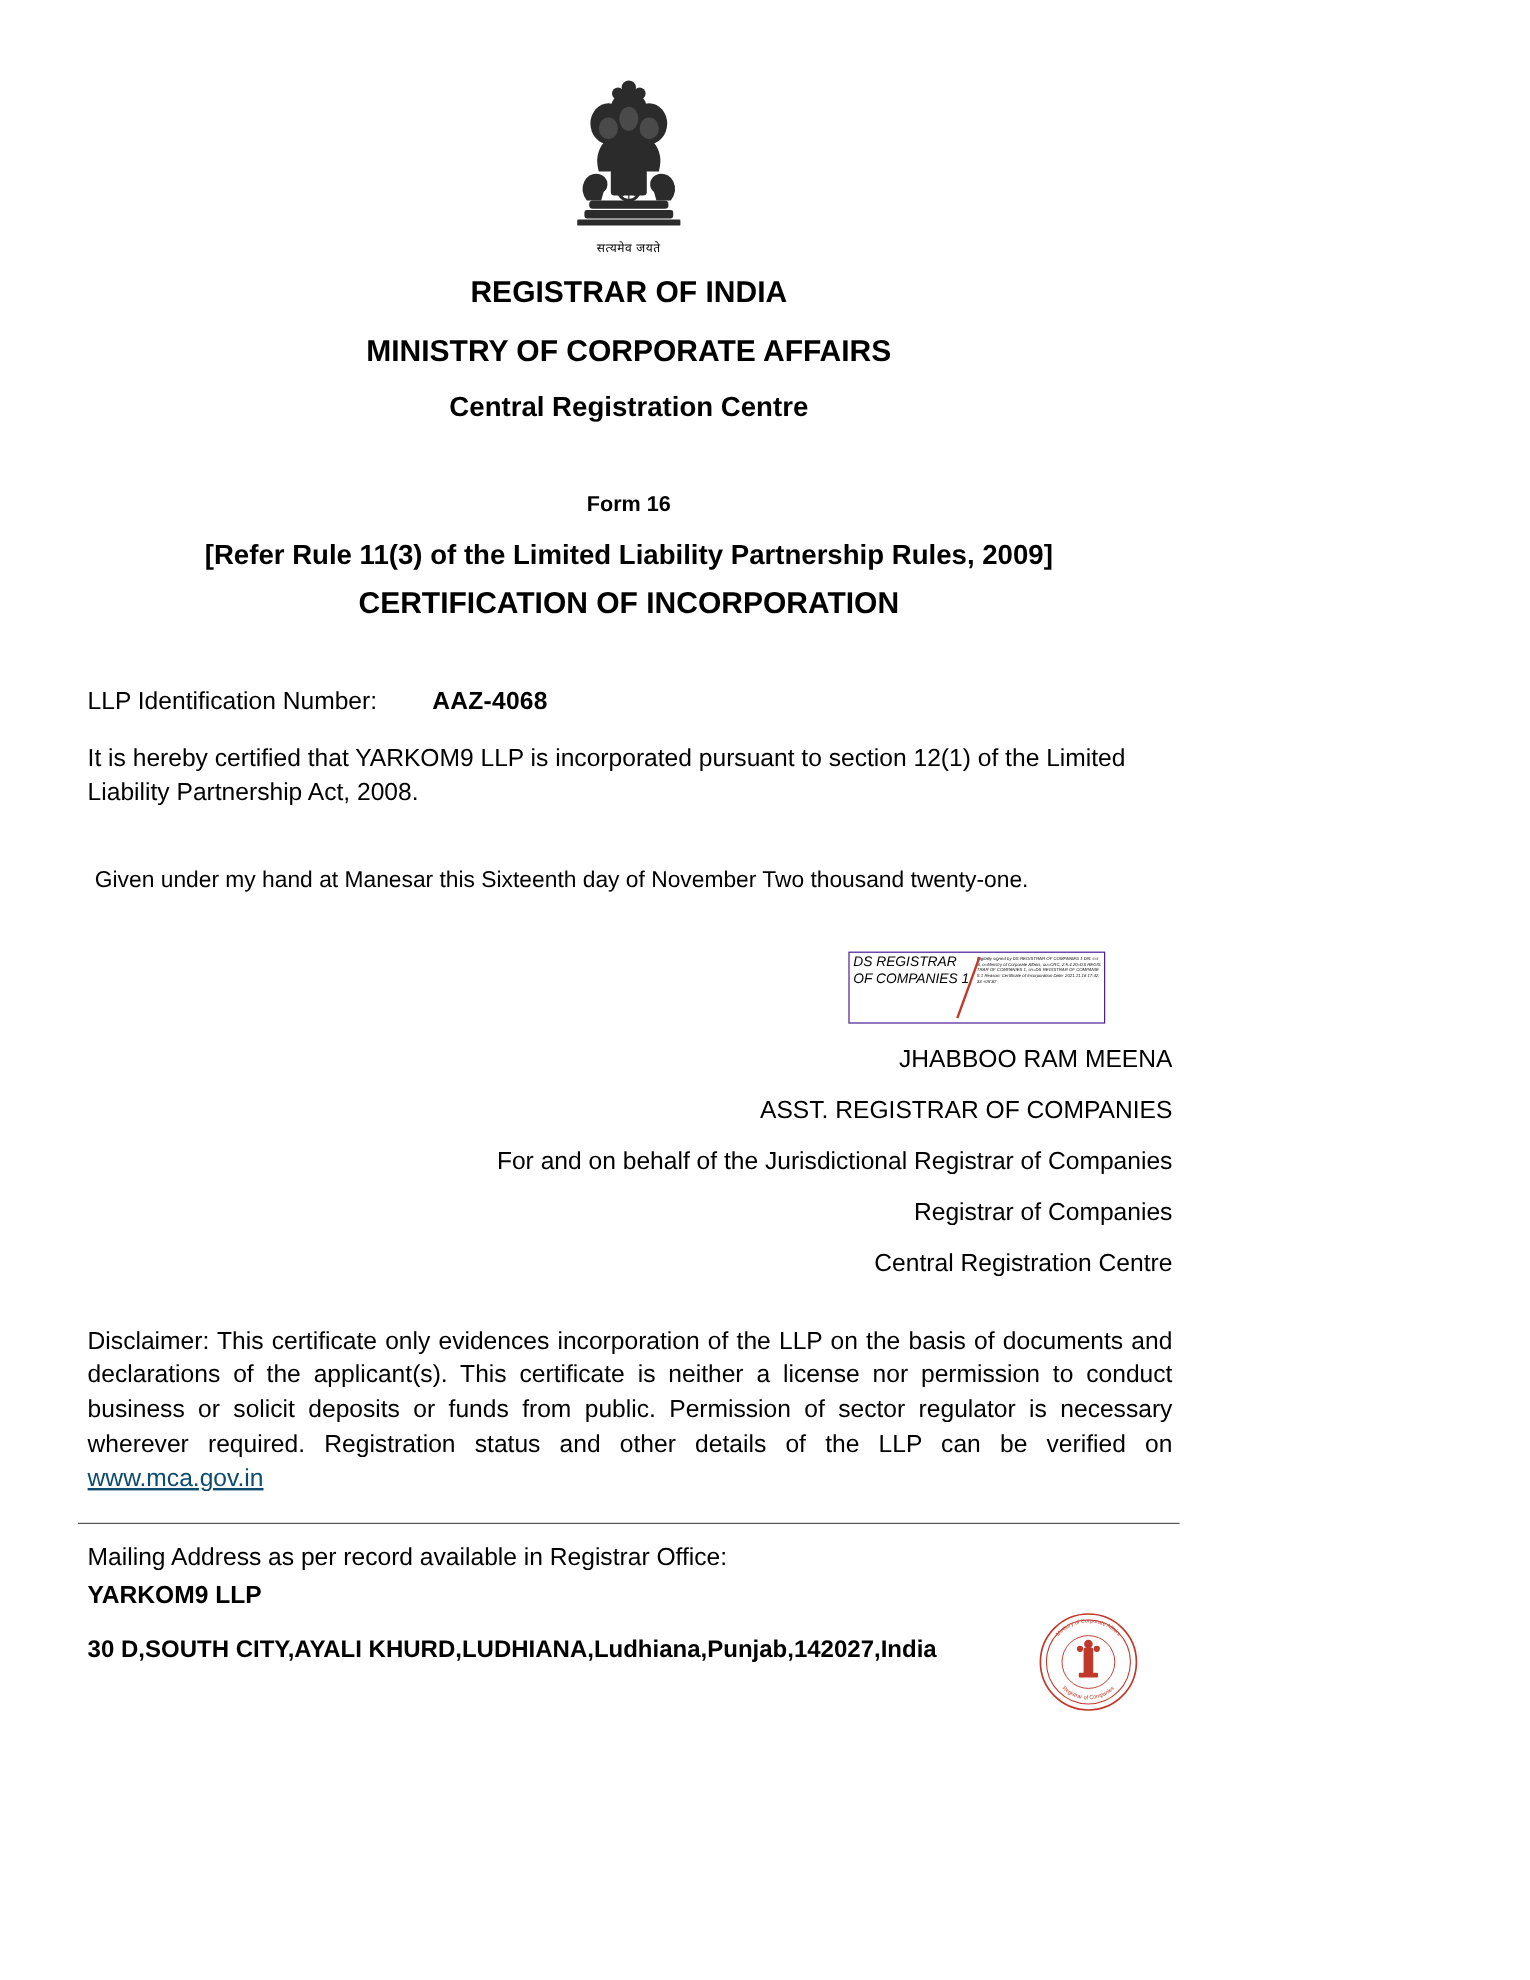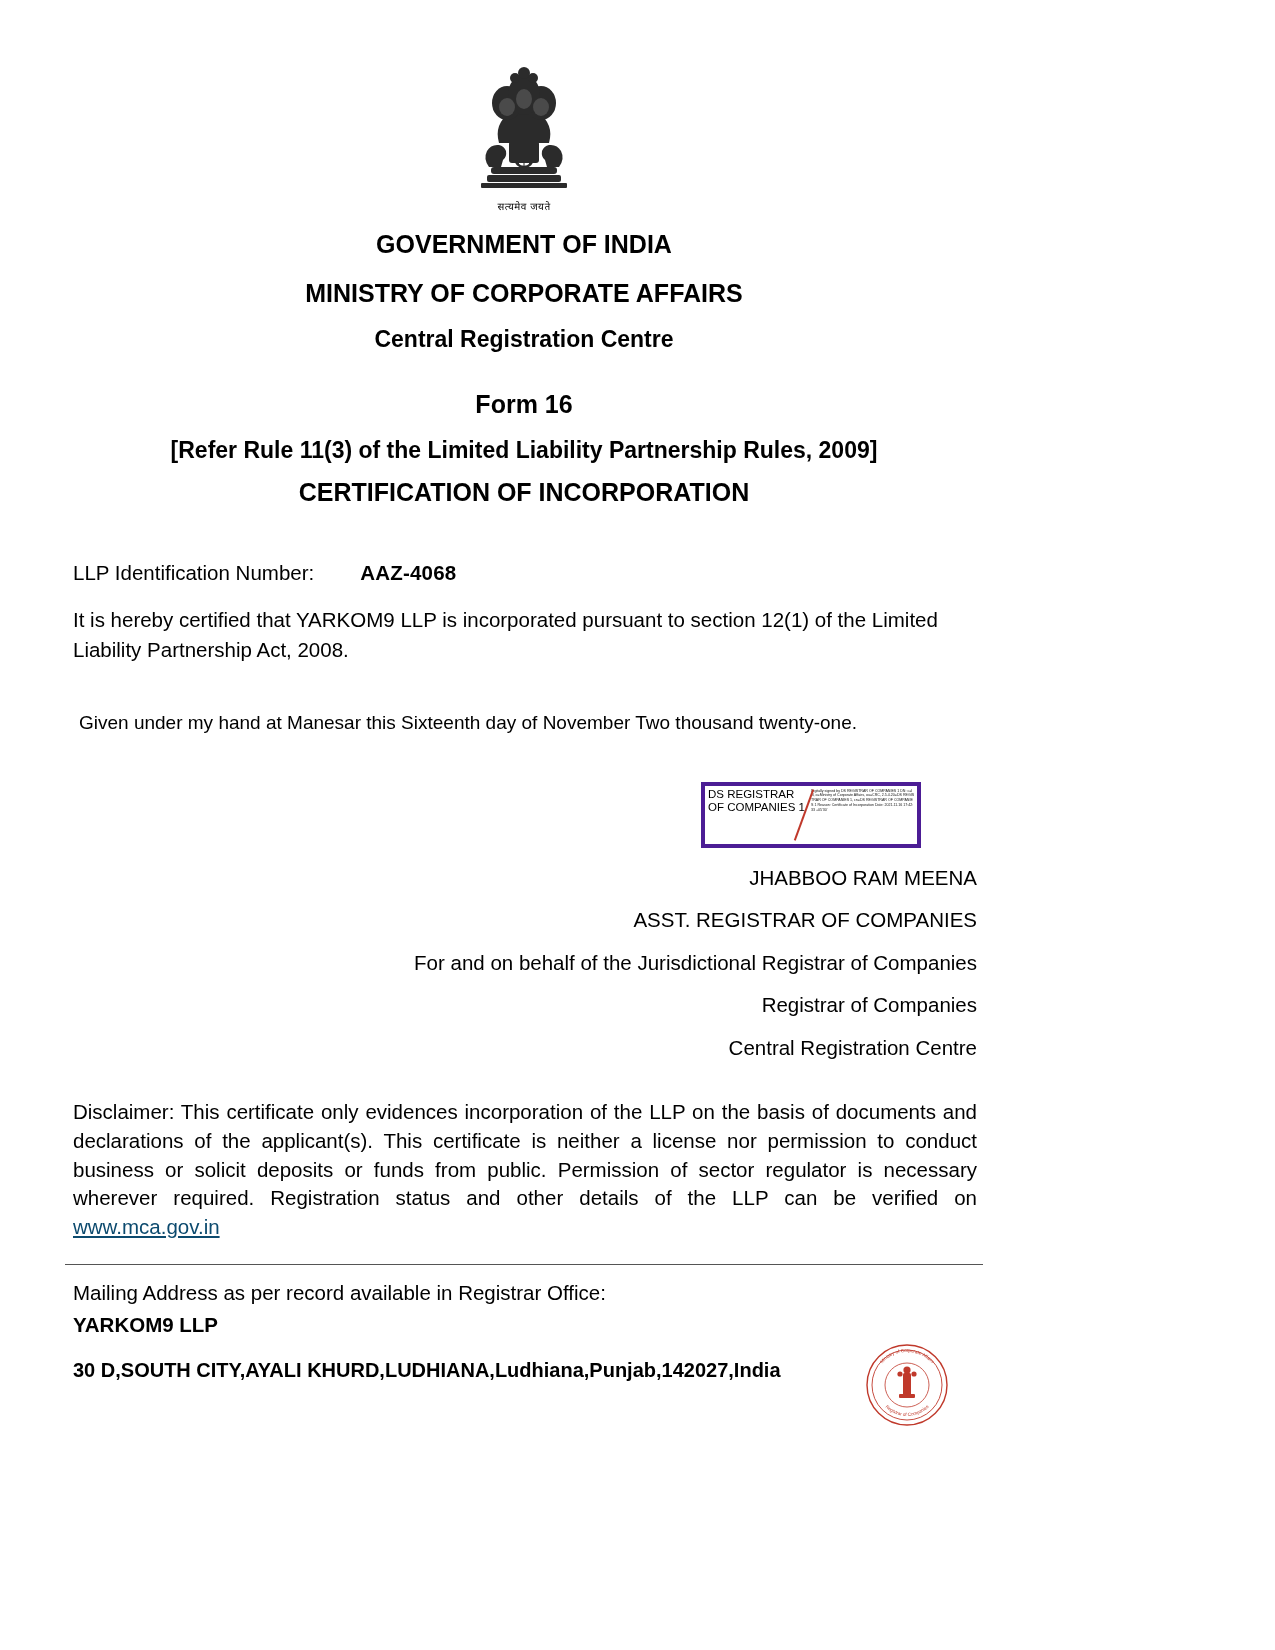--- a/index.html
+++ b/index.html
@@ -44,21 +44,21 @@
 
   
   .hdr {
     text-align: center;
     font-weight: bold;
     line-height: 1.38;
   }
   .hdr-1 { font-size: 25px; margin-top: 14px; }
   .hdr-2 { font-size: 25px; margin-top: 14px; }
   .hdr-3 { font-size: 23px; margin-top: 14px; }
-  .hdr-form { font-size: 25px; margin-top: 31px; }
+  .hdr-form { font-size: 18px; margin-top: 52px; }
   .hdr-rule { font-size: 23px; margin-top: 14px; }
   .hdr-cert { font-size: 25px; margin-top: 8px; }
 
   
   .lin-row {
     margin-top: 52px;
     padding-left: 8px;
     font-size: 20.5px;
     display: flex;
     align-items: baseline;
@@ -85,25 +85,26 @@
   
   .dsc-area {
     margin-top: 48px;
     display: flex;
     justify-content: flex-end;
     padding-right: 62px;
   }
   .dsc-box {
     width: 212px;
     height: 58px;
-    border: 4px solid #4c1d95;
+    border: 1px solid #4c1d95;
     display: flex;
     position: relative;
     background: #fff;
     overflow: hidden;
+    font-style: italic;
   }
   .dsc-left {
     width: 104px;
     font-size: 11.5px;
     line-height: 1.18;
     padding: 2px 2px 0 3px;
     box-sizing: border-box;
   }
   .dsc-right {
     flex: 1;
@@ -222,21 +223,21 @@
         <ellipse cx="55" cy="44" rx="8" ry="10" fill="#4a4a4a"></ellipse>
 
         <circle cx="46" cy="23" r="5"></circle>
         <circle cx="64" cy="23" r="5"></circle>
         <circle cx="55" cy="18" r="6"></circle>
       </g>
     </svg>
   </div>
   <div class="emblem-motto">सत्यमेव जयते</div>
 
-  <div class="hdr hdr-1">GOVERNMENT OF INDIA</div>
+  <div class="hdr hdr-1">REGISTRAR OF INDIA</div>
   <div class="hdr hdr-2">MINISTRY OF CORPORATE AFFAIRS</div>
   <div class="hdr hdr-3">Central Registration Centre</div>
   <div class="hdr hdr-form">Form 16</div>
   <div class="hdr hdr-rule">[Refer Rule 11(3) of the Limited Liability Partnership Rules, 2009]</div>
   <div class="hdr hdr-cert">CERTIFICATION OF INCORPORATION</div>
 
   <div class="lin-row">
     <span class="lin-label">LLP Identification Number:</span>
     <span class="lin-value">AAZ-4068</span>
   </div>

